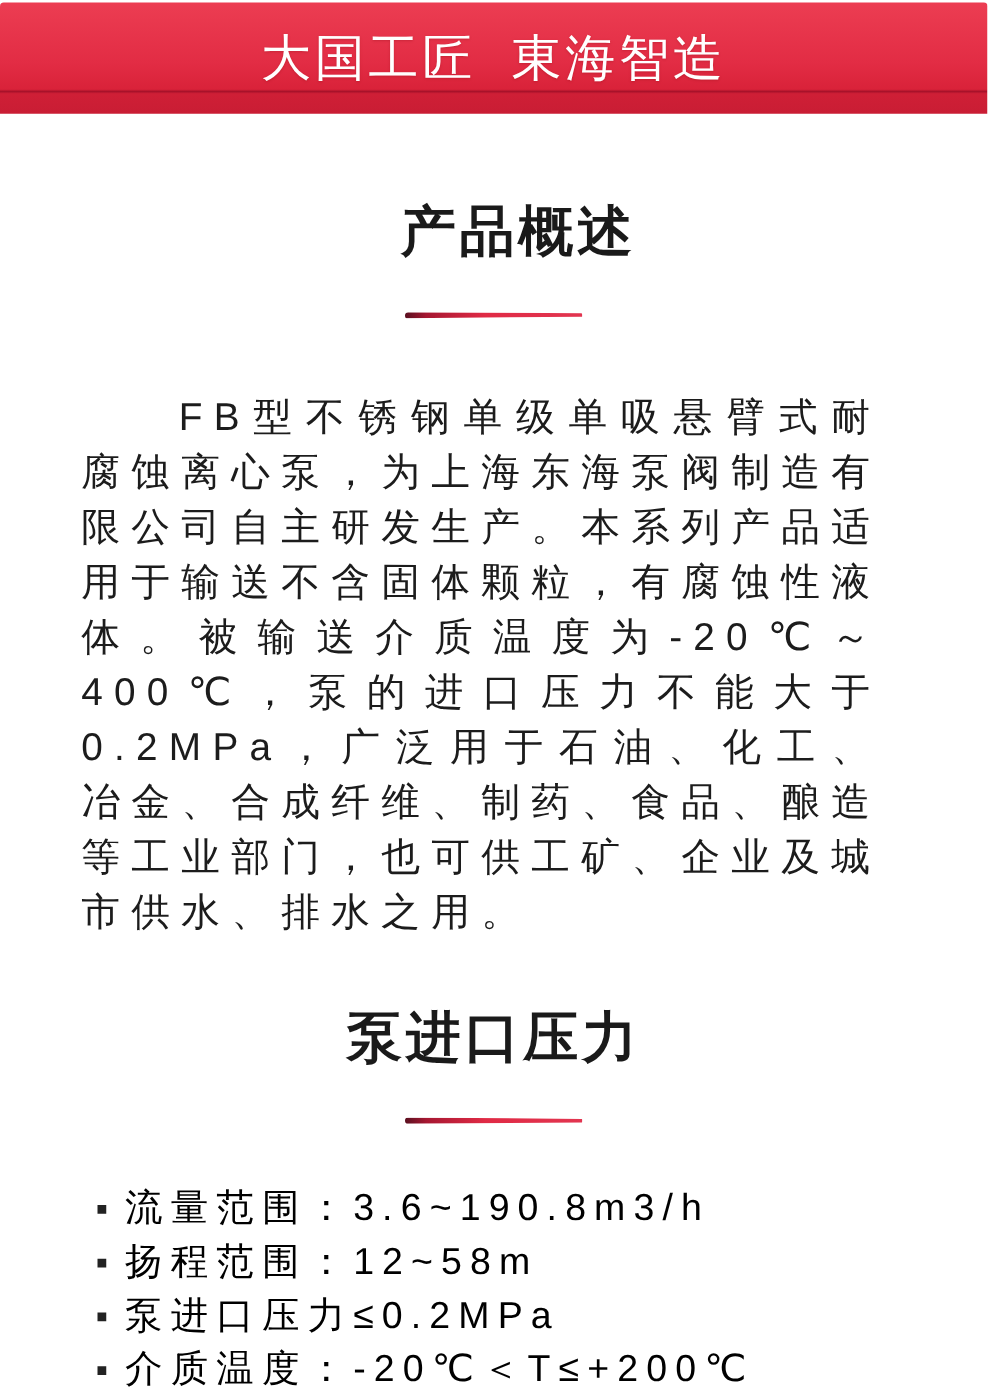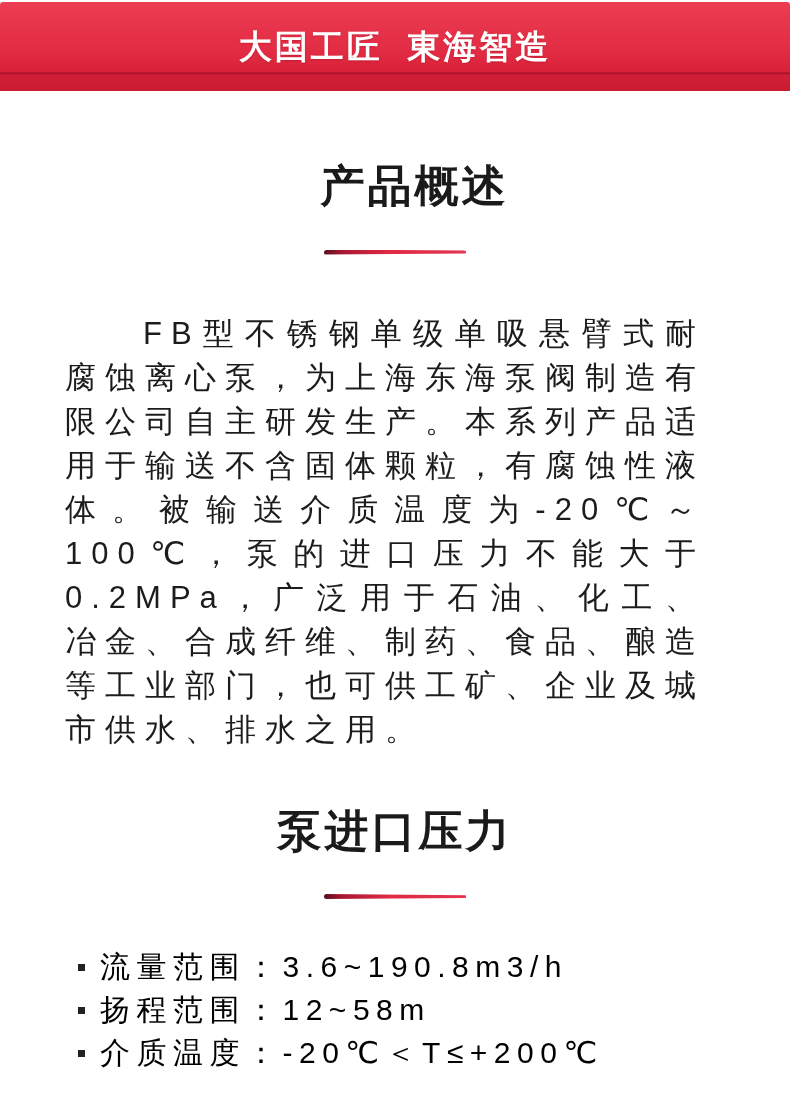--- a/index.html
+++ b/index.html
@@ -23,22 +23,22 @@
     width: 790px;
     height: 89px;
     background: linear-gradient(180deg, #ec3d52 0%, #e22c44 55%, #d92239 78%, #a8122a 80%, #cf1f36 82%, #c91d34 100%);
     border-radius: 3px 3px 0 0;
     display: flex;
     align-items: center;
     justify-content: center;
   }
   .banner-title {
     color: #ffffff;
-    font-size: 33px;
-    font-weight: bold;
+    font-size: 40px;
+    font-weight: normal;
     letter-spacing: 3px;
     line-height: 1;
     text-shadow: 0 1px 2px rgba(120,0,10,0.25);
     white-space: pre;
   }
   
   .section-heading {
     text-align: center;
     font-size: 44px;
     font-weight: bold;
@@ -98,36 +98,40 @@
 
 <div class="page">
 
   <div class="banner">
     <div class="banner-title">大国工匠  東海智造</div>
   </div>
 
   <div>
     <h2 class="section-heading heading-overview">产品概述</h2>
     <div class="heading-underline"></div>
-    <p class="overview-paragraph">FB型不锈钢单级单吸悬臂式耐腐蚀离心泵，为上海东海泵阀制造有限公司自主研发生产。本系列产品适用于输送不含固体颗粒，有腐蚀性液体。被输送介质温度为-20℃～100℃，泵的进口压力不能大于0.2MPa，广泛用于石油、化工、冶金、合成纤维、制药、食品、酿造等工业部门，也可供工矿、企业及城市供水、排水之用。</p>
+    <p class="overview-paragraph">FB型不锈钢单级单吸悬臂式耐腐蚀离心泵，为上海东海泵阀制造有限公司自主研发生产。本系列产品适用于输送不含固体颗粒，有腐蚀性液体。被输送介质温度为-20℃～400℃，泵的进口压力不能大于0.2MPa，广泛用于石油、化工、冶金、合成纤维、制药、食品、酿造等工业部门，也可供工矿、企业及城市供水、排水之用。</p>
   </div>
 
   <div>
     <h2 class="section-heading heading-conditions">泵进口压力</h2>
     <div class="heading-underline"></div>
     <ul class="conditions-list">
 
     <li class="conditions-item">
         <span class="bullet-dot"></span>
         <span class="bullet-text">流量范围：3.6~190.8m3/h</span>
       </li>
         <li class="conditions-item">
         <span class="bullet-dot"></span>
         <span class="bullet-text">扬程范围：12~58m</span>
       </li>
         <li class="conditions-item">
         <span class="bullet-dot"></span>
+        <span class="bullet-text">泵进口压力≤0.2MPa</span>
+      </li>
+        <li class="conditions-item">
+        <span class="bullet-dot"></span>
         <span class="bullet-text">介质温度：-20℃＜T≤+200℃</span>
       </li>
       </ul>
   </div>
 
 </div>
 
 </body></html>

